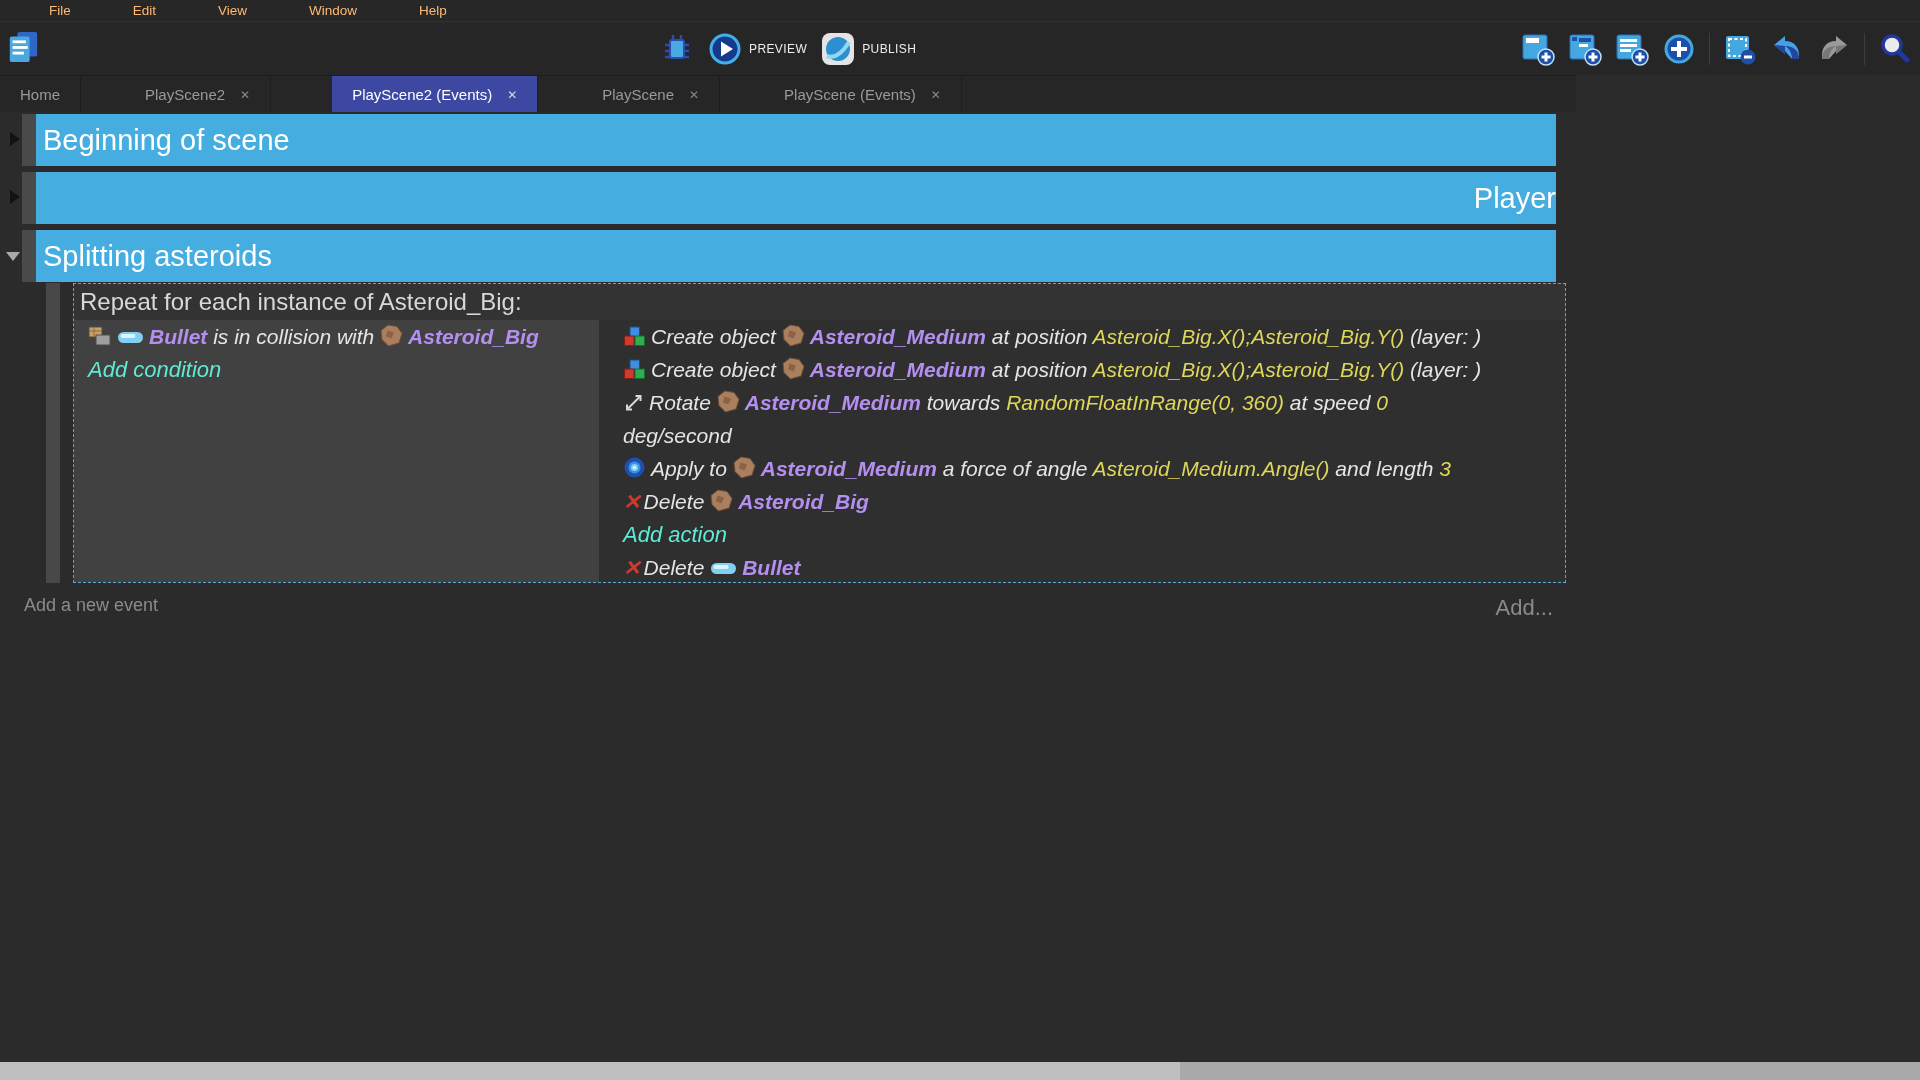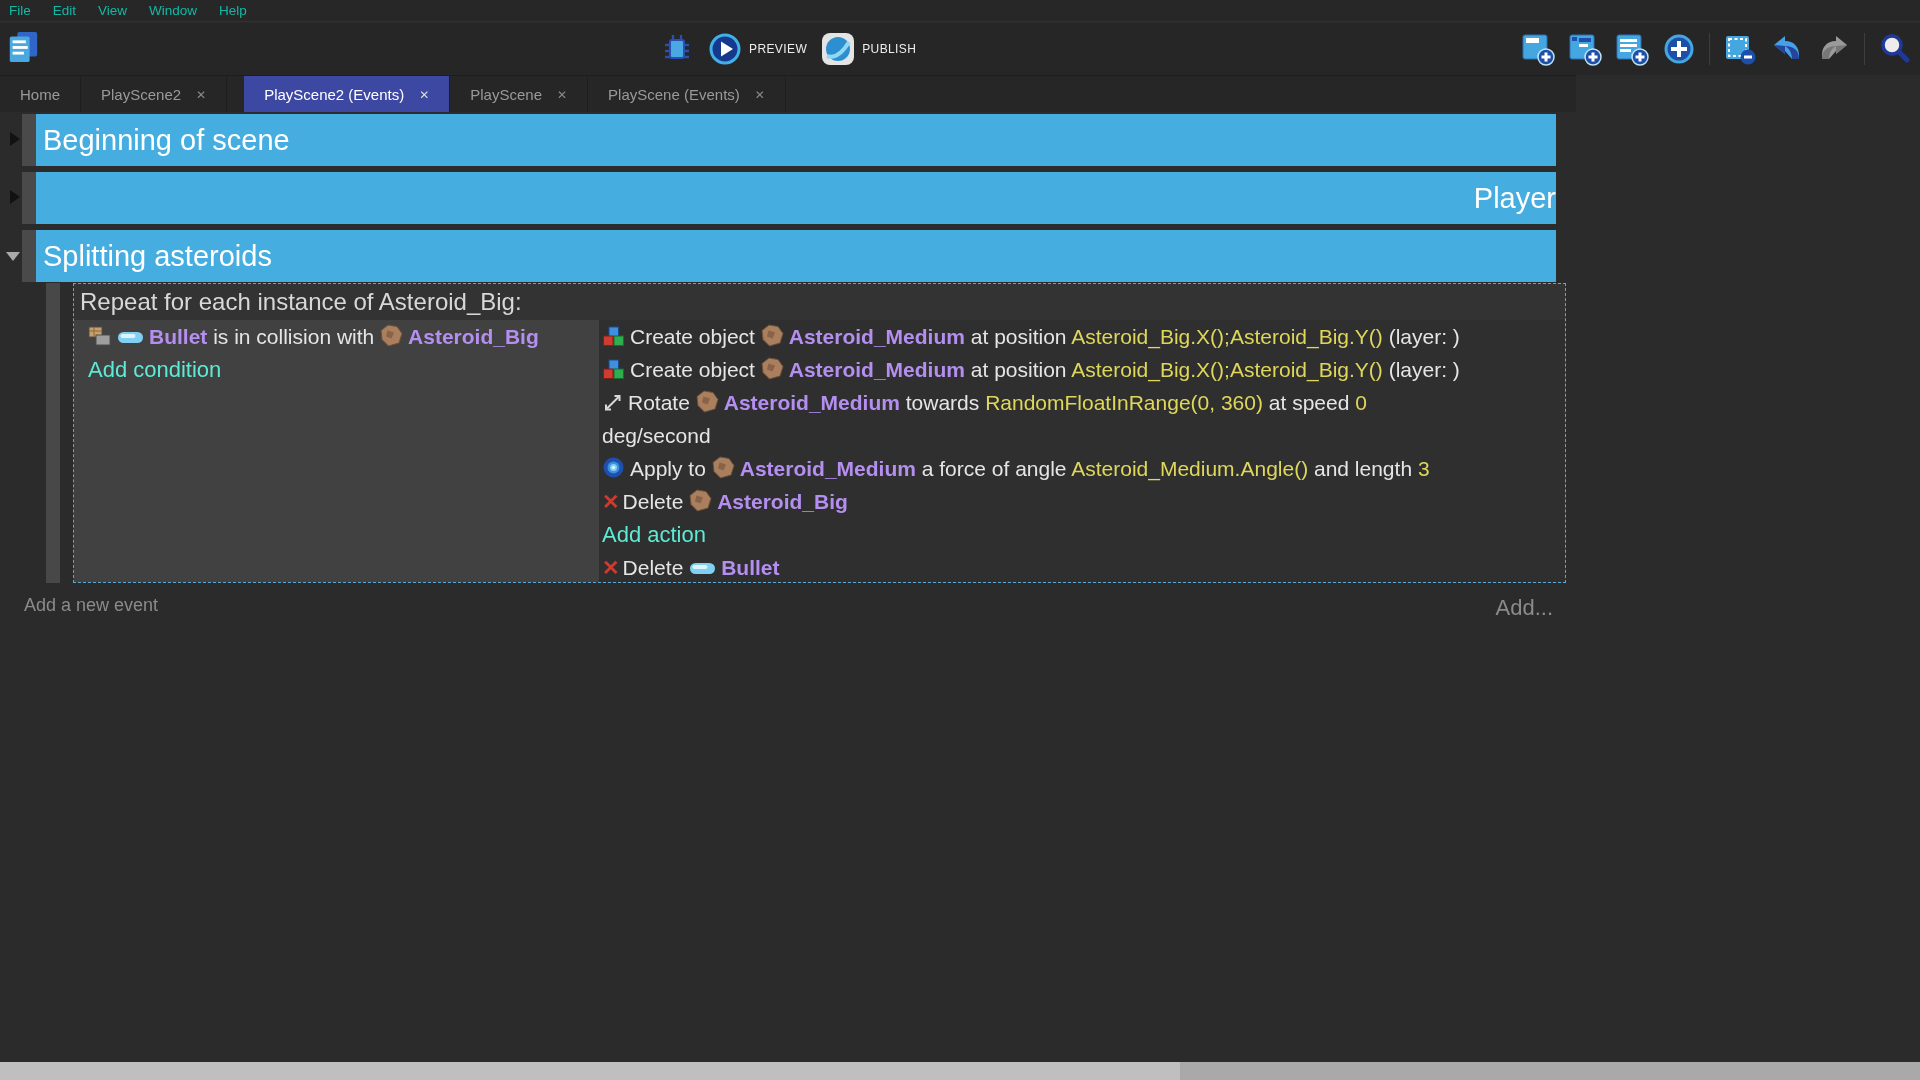--- a/index.html
+++ b/index.html
@@ -3,60 +3,60 @@
 <meta charset="utf-8">
 <style>
   html,body{margin:0;padding:0;background:#2b2b2b;}
   body{width:1920px;height:1080px;position:relative;overflow:hidden;
        font-family:"Liberation Sans", sans-serif;-webkit-font-smoothing:antialiased;}
 
   
   .menubar{position:absolute;top:0;left:0;width:1920px;height:22px;background:#272727;
            border-bottom:1px solid #303030;display:flex;align-items:center;gap:22px;
            padding-left:9px;box-sizing:border-box;}
-  .menu-item{font-size:13.5px;color:#14b8a6;cursor:default;}
+  .menu-item{font-size:13.5px;color:#fdba74;cursor:default;margin-left:40px;}
 
   
   .toolbar{position:absolute;top:23px;left:0;width:1920px;height:52px;background:#262626;}
   .pm-btn{position:absolute;left:6px;top:7px;width:38px;height:38px;}
   .tb-center{position:absolute;left:660px;top:0;height:52px;display:flex;align-items:center;gap:14px;}
   .tb-btn{display:flex;align-items:center;gap:7px;color:#efecec;font-size:12px;letter-spacing:.4px;cursor:default;}
   .tb-right{position:absolute;right:8px;top:0;height:52px;display:flex;align-items:center;gap:13px;}
   .tb-sep{width:1px;height:32px;background:#3d3d3d;}
   .tb-ic{width:34px;height:34px;display:block;}
 
   
   .tabbar{position:absolute;top:75px;left:0;width:1576px;height:37px;background:#262626;
-          border-top:1px solid #1d1d1d;display:flex;}
+          border-top:1px solid #1d1d1d;display:flex;gap:44px;}
   .tab{display:flex;align-items:center;padding:0 20px;font-size:15px;color:#9a9a9a;
        border-right:1px solid #1e1e1e;cursor:default;}
   .tab.active{background:#3d48a2;color:#ffffff;margin-left:17px;}
   .tab-close{margin-left:15px;font-size:12px;color:#8a8a8a;}
   .tab.active .tab-close{color:#dcdcdc;}
 
   
   .sheet{position:absolute;top:112px;left:0;width:1920px;height:950px;background:#2b2b2b;}
   .gstrip{position:absolute;left:22px;width:14px;height:52px;background:#4a4a4a;}
   .group{position:absolute;left:36px;width:1520px;height:52px;background:#46ade1;color:#fff;
          font-size:29px;display:flex;align-items:center;padding-left:7px;box-sizing:border-box;cursor:default;}
   .tri-r{position:absolute;left:10px;width:0;height:0;border-left:10px solid #121212;
          border-top:7px solid transparent;border-bottom:7px solid transparent;}
   .tri-d{position:absolute;left:6px;width:0;height:0;border-top:9px solid #a9a9a9;
          border-left:7px solid transparent;border-right:7px solid transparent;}
 
   .restrip{position:absolute;left:46px;top:171px;width:14px;height:300px;background:#484848;}
   .revent{position:absolute;left:73px;top:171px;width:1493px;height:300px;background:#333333;
           border:1px dashed #58a8d8;box-sizing:border-box;overflow:hidden;}
   .rheader{height:36px;line-height:36px;font-size:24px;color:#d8d8d8;padding-left:6px;cursor:default;}
-  .rcols{display:flex;height:262px;}
+  .rcols{display:flex;height:262px;font-style:italic;}
   .ccol{width:525px;background:#414141;box-sizing:border-box;}
   .acol{flex:1;background:#2f2f2f;box-sizing:border-box;}
   .erow{line-height:33px;font-size:21px;color:#e5e5e5;cursor:default;}
   .ccol .erow{padding-left:14px;padding-right:6px;}
-  .acol .erow{padding-left:3px;padding-right:10px;}
+  .acol .erow{padding-left:24px;padding-right:10px;}
   .add-muted{color:#5eead4;font-size:22px;}
 
   .seg-plain{color:#e5e5e5;}
   .seg-object{color:#b48ff0;font-weight:bold;}
   .seg-expr{color:#ded75a;}
 
   .ric{display:inline-block;vertical-align:-3px;margin-right:5px;line-height:0;}
   .ric svg{display:inline-block;}
   .ric-delete{color:#d03a2e;font-weight:bold;font-size:21px;line-height:normal;vertical-align:0;margin-right:3px;}
   .ric-bullet{vertical-align:0px;}

